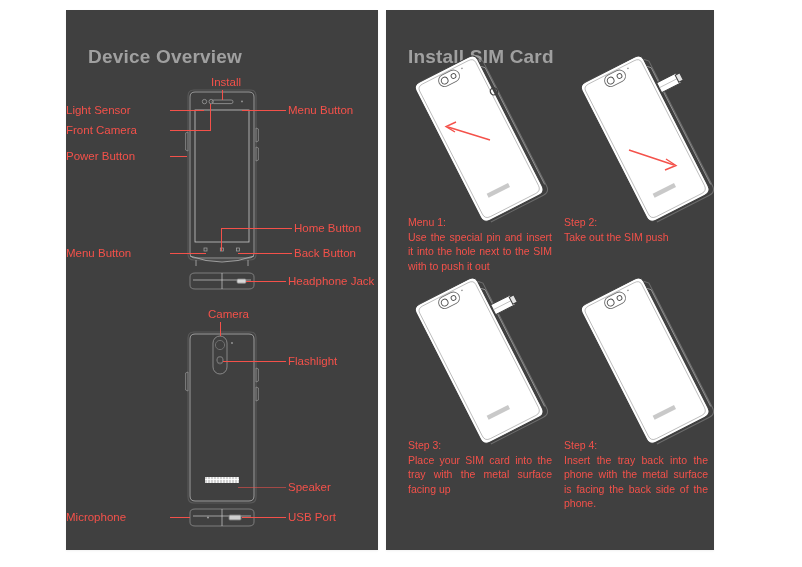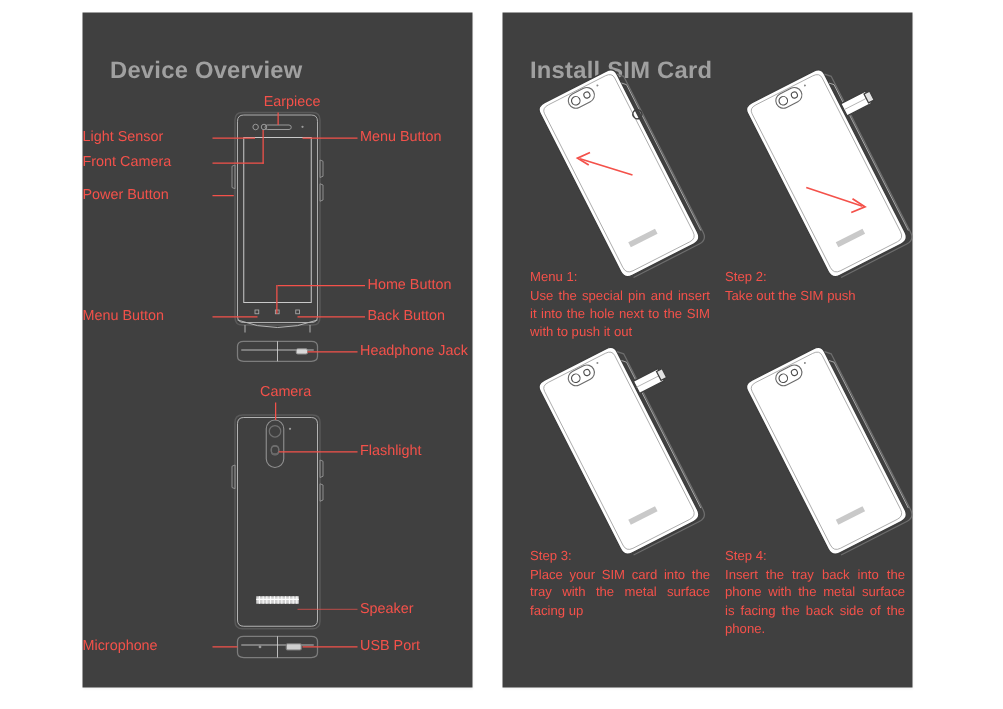--- a/index.html
+++ b/index.html
@@ -23,21 +23,21 @@
   .panel {
     position: absolute;
     background: #404040;
     box-shadow: 0 1px 2px rgba(0,0,0,0.06);
   }
   #panel-device {
     left: 66px; top: 10px;
     width: 312px; height: 540px;
   }
   #panel-sim {
-    left: 402px; top: 10px;
+    left: 386px; top: 10px;
     width: 328px; height: 540px;
   }
   .panel-title {
     position: absolute;
     font-size: 19px;
     font-weight: bold;
     color: #a0a0a0;
     letter-spacing: 0.2px;
     white-space: nowrap;
   }
@@ -120,21 +120,21 @@
         <path d="M182,250 L182,256" stroke="#c2c2c2" stroke-width="0.7"></path>
 
         <path d="M124,267 Q124,263 129,263 L183,263 Q188,263 188,267 L188,275 Q188,279 183,279 L129,279 Q124,279 124,275 Z" stroke="#7d7d7d" stroke-width="1"></path>
         <path d="M127,270 L185,270" stroke="#cccccc" stroke-width="0.7"></path>
         <path d="M156,263 L156,279" stroke="#cfcfcf" stroke-width="0.7"></path>
 
         <rect x="171" y="269" width="9" height="4.2" rx="1.2" stroke="#8a8a8a" stroke-width="0.8" fill="#d8d8d8"></rect>
       </g>
     </svg>
 
-    <div class="lbl" style="left:145px; top:66px;">Earpiece</div>
+    <div class="lbl" style="left:145px; top:66px;">Install</div>
     <div class="leader v" style="left:156px; top:80px; height:10px;"></div>
 
     <div class="lbl left" style="left:0px; top:94px; width:104px;">Light Sensor</div>
     <div class="leader h" style="left:104px; top:100px; width:34px;"></div>
 
     <div class="lbl left" style="left:0px; top:114px; width:104px;">Front Camera</div>
     <div class="leader h" style="left:104px; top:120px; width:41px;"></div>
     <div class="leader v" style="left:144px; top:94px; height:27px;"></div>
 
     <div class="lbl left" style="left:0px; top:140px; width:104px;">Power Button</div>

